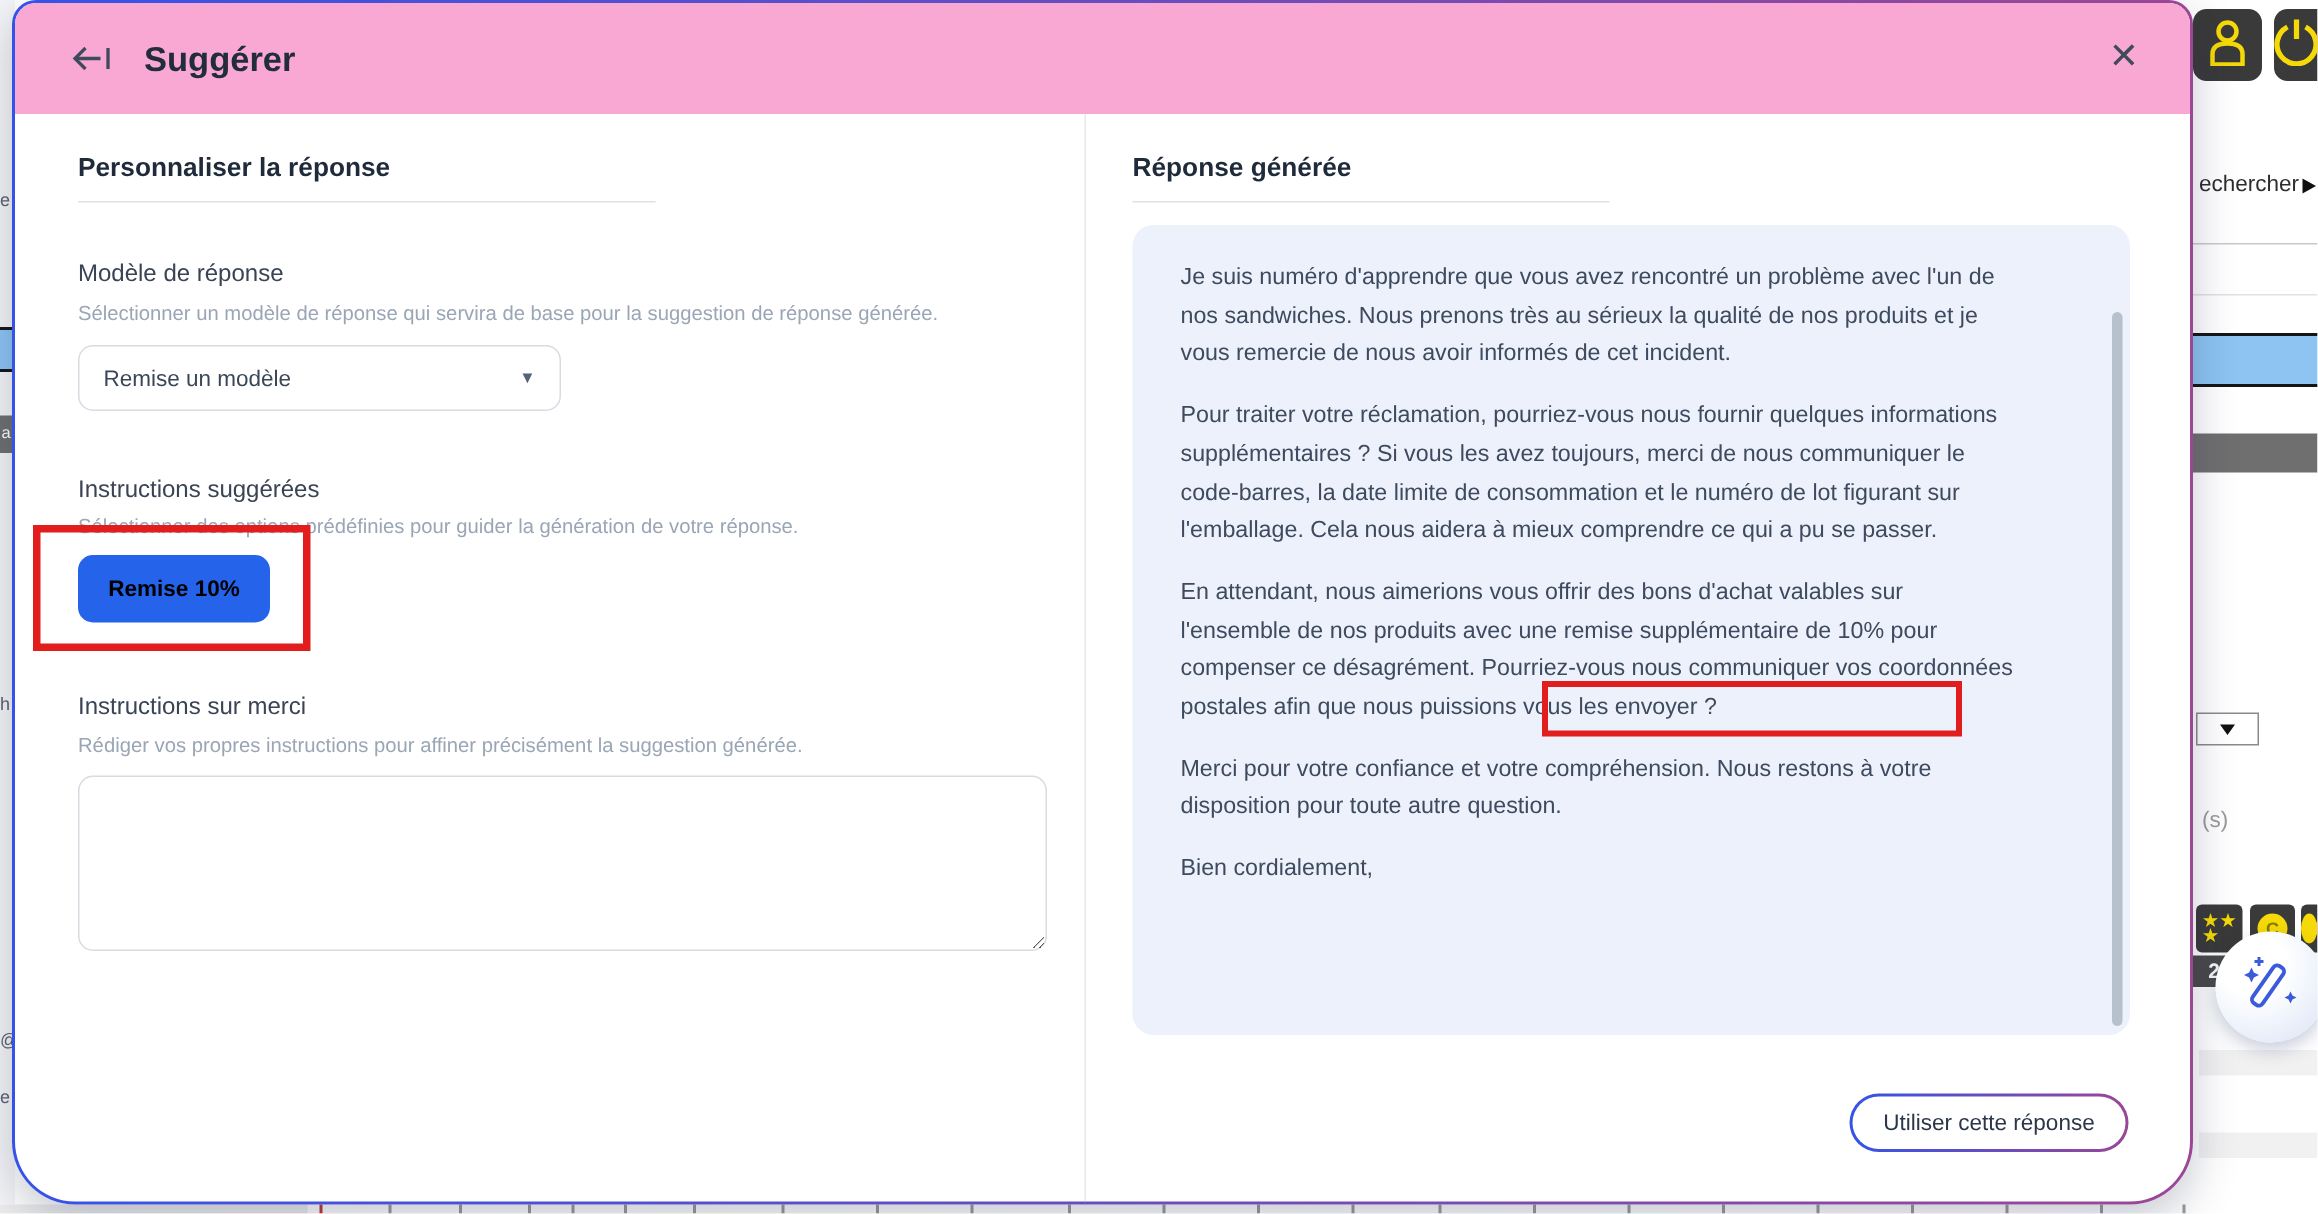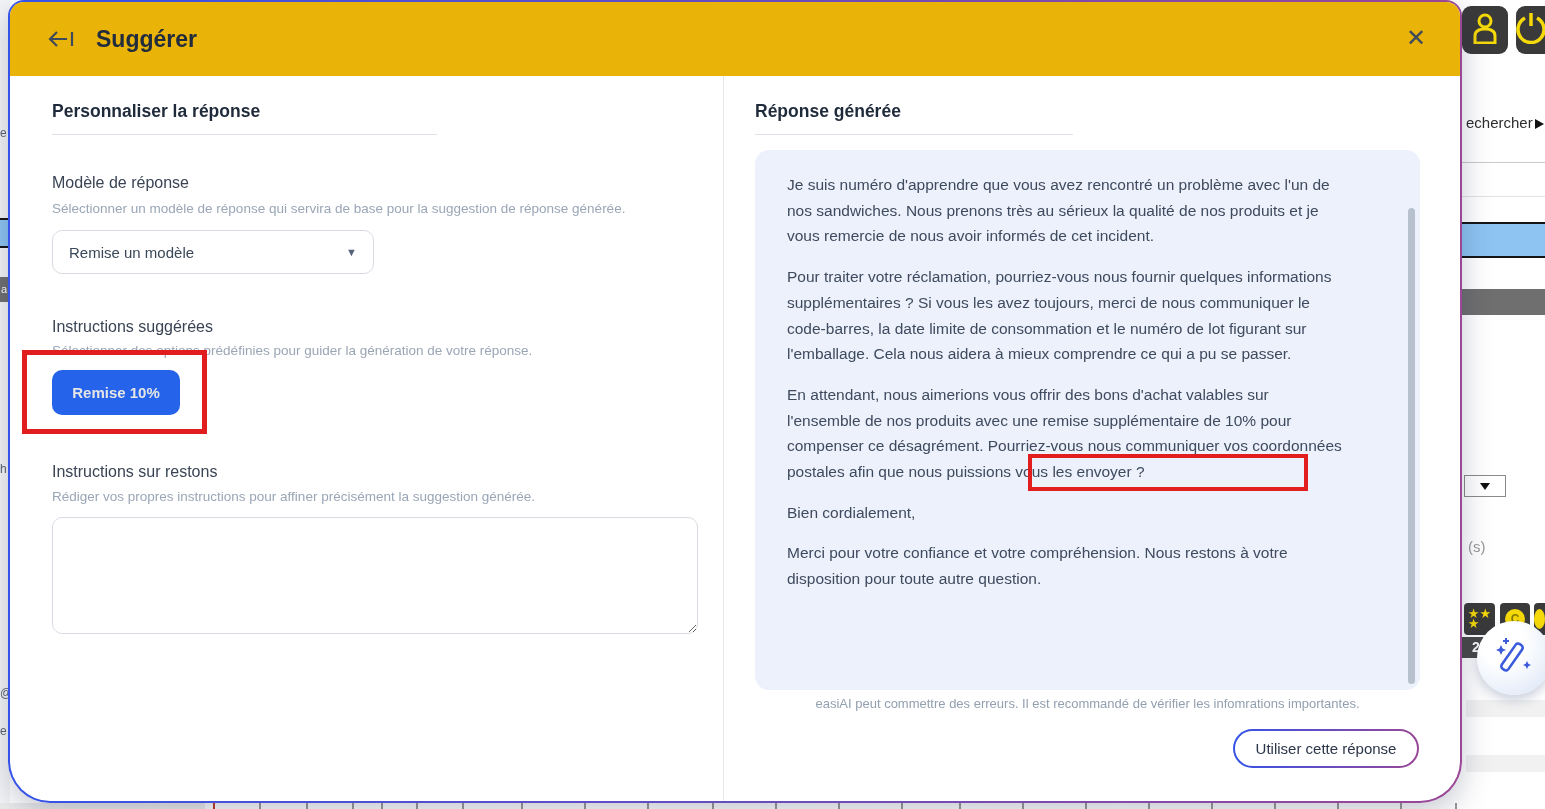--- a/index.html
+++ b/index.html
@@ -38,39 +38,39 @@
   .tick { position:absolute; top:0; width:2px; height:6px; background:#9a9a9a; }
   .tick.red { background:#c0392b; }
 
   
   .modal-frame { position:absolute; z-index:10; left:8px; top:0; width:1454px; height:803px;
     background:linear-gradient(to right, #3553e8, #9a4796);
     border-radius:16px 16px 42px 42px; padding:2px;
     box-shadow:0 10px 30px rgba(30,40,70,.25); }
   .modal-inner { position:relative; width:100%; height:100%; background:#fff; border-radius:14px 14px 40px 40px; overflow:hidden; }
 
-  .modal-header { position:absolute; left:0; top:0; width:100%; height:74px; background:#eab308; display:flex; align-items:center;text-align:center; }
+  .modal-header { position:absolute; left:0; top:0; width:100%; height:74px; background:#f9a8d4; display:flex; align-items:center;text-align:center; }
   .back-btn { margin-left:38px; width:26px; height:22px; cursor:pointer; }
   .modal-title { margin-left:22px; font-size:23px; font-weight:bold; color:#212c3d; }
   .close-btn { position:absolute; right:34px; top:24px; font-size:24px; color:#3f4a5a; cursor:pointer; line-height:24px; }
 
   .col-divider { position:absolute; left:713px; top:74px; bottom:0; width:1px; background:#e6e8ec; }
 
   .section-heading { position:absolute; font-size:17.5px; font-weight:bold; color:#1f2a3a; padding-bottom:12px; border-bottom:1px solid #dde2e8; }
   .h-left  { left:42px; top:99px; width:385px; }
   .h-right { left:745px; top:99px; width:318px; }
 
   .field-label { position:absolute; left:42px; font-size:16px; color:#3a4454; }
   .field-desc  { position:absolute; left:42px; font-size:13.5px; color:#9aa6b6; }
 
   .select-box { position:absolute; left:42px; top:228px; width:322px; height:44px; border:1px solid #d7dce2; border-radius:10px; background:#fff; display:flex; align-items:center; padding:0 16px; cursor:pointer; }
   .select-box .val { font-size:15px; color:#3a4758; flex:1; }
   .select-box .arrow { font-size:11px; color:#56627a; }
 
-  .chip { position:absolute; left:42px; top:368px; width:128px; height:45px; background:#2563eb; border-radius:10px; color:#e5e5e5; font-size:15px; font-weight:bold; display:flex; align-items:center; justify-content:center; cursor:pointer; }
+  .chip { position:absolute; left:42px; top:368px; width:128px; height:45px; background:#2563eb; border-radius:10px; color:#000000; font-size:15px; font-weight:bold; display:flex; align-items:center; justify-content:center; cursor:pointer; }
 
   .custom-textarea { position:absolute; left:42px; top:515px; width:646px; height:117px; border:1px solid #d7dce2; border-radius:10px; resize:both; font-family:"Liberation Sans", sans-serif; font-size:15px; padding:10px 14px; color:#3a4758; outline:none; }
 
   .grad-btn { position:absolute; background:linear-gradient(to right, #3553e8, #9a4796); border-radius:20px; padding:2px; cursor:pointer; }
   .grad-btn .in { width:100%; height:100%; background:#fff; border-radius:18px; display:flex; align-items:center; justify-content:center; font-size:15px; color:#2b3648; }
   .btn-regen { left:487px; top:663px; width:201px; height:39px; }
   .btn-use   { left:1223px; top:727px; width:186px; height:39px; }
 
   .response-box { position:absolute; left:745px; top:148px; width:665px; height:540px; background:#edf1fb; border-radius:14px; }
   .response-text { margin:22px 0 0 32px; width:556px; font-size:15.5px; line-height:25.7px; color:#3e4a5e; }
@@ -194,39 +194,38 @@
     <div class="field-desc" style="top:199px;">Sélectionner un modèle de réponse qui servira de base pour la suggestion de réponse générée.</div>
     <div class="select-box">
       <span class="val">Remise un modèle</span>
       <span class="arrow">▼</span>
     </div>
 
     <div class="field-label" style="top:316px;">Instructions suggérées</div>
     <div class="field-desc" style="top:341px;">Sélectionner des options prédéfinies pour guider la génération de votre réponse.</div>
     <div class="chip">Remise 10%</div>
 
-    <div class="field-label" style="top:461px;">Instructions sur restons</div>
+    <div class="field-label" style="top:461px;">Instructions sur merci</div>
     <div class="field-desc" style="top:487px;">Rédiger vos propres instructions pour affiner précisément la suggestion générée.</div>
     <textarea class="custom-textarea" value="" style=""></textarea>
 
 
     <div class="section-heading h-right">Réponse générée</div>
 
     <div class="response-box">
       <div class="response-text">
         <p>Je suis numéro d'apprendre que vous avez rencontré un problème avec l'un de nos sandwiches. Nous prenons très au sérieux la qualité de nos produits et je vous remercie de nous avoir informés de cet incident.</p>
         <p>Pour traiter votre réclamation, pourriez-vous nous fournir quelques informations supplémentaires ? Si vous les avez toujours, merci de nous communiquer le code-barres, la date limite de consommation et le numéro de lot figurant sur l'emballage. Cela nous aidera à mieux comprendre ce qui a pu se passer.</p>
         <p>En attendant, nous aimerions vous offrir des bons d'achat valables sur l'ensemble de nos produits avec une remise supplémentaire de 10% pour compenser ce désagrément. Pourriez-vous nous communiquer vos coordonnées postales afin que nous puissions vous les envoyer ?</p>
+        <p>Merci pour votre confiance et votre compréhension. Nous restons à votre disposition pour toute autre question.</p>
         <p>Bien cordialement,</p>
-        <p>Merci pour votre confiance et votre compréhension. Nous restons à votre disposition pour toute autre question.</p>
       </div>
       <div class="scroll-thumb"></div>
     </div>
 
-    <div class="disclaimer">easiAI peut commettre des erreurs. Il est recommandé de vérifier les infomrations importantes.</div>
 
     <div class="grad-btn btn-use">
       <div class="in">Utiliser cette réponse</div>
     </div>
 
   </div>
 </div>
 
 <div class="wand-btn">
   <span>

